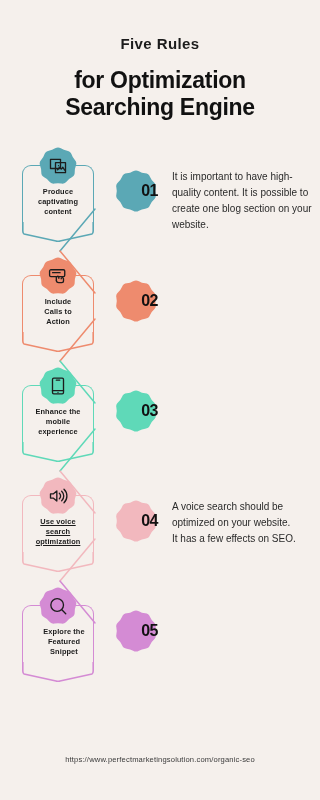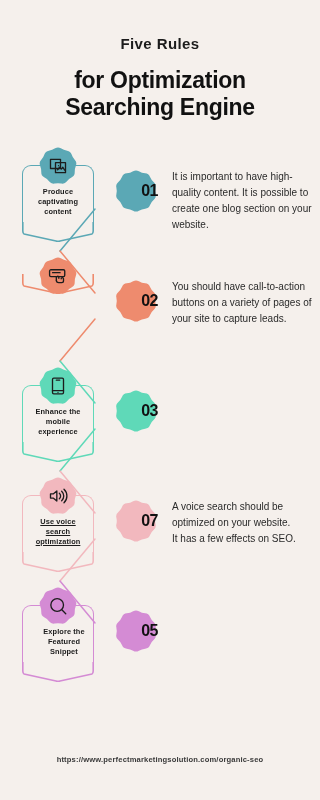--- a/index.html
+++ b/index.html
@@ -159,21 +159,20 @@
   
   .footer {
     position: absolute;
     left: 0;
     right: 0;
     bottom: 36px;
     text-align: center;
     font-size: 7.6px;
     letter-spacing: 0.15px;
     color: #3a3a3a;
-    font-weight: bold;
   }
 </style>
 </head>
 <body>
 
 <div class="header">
   <div class="eyebrow">Five Rules</div>
   <div class="title">
     <span class="title-line">for Optimization</span>
     <span class="title-line">Searching Engine</span>
@@ -218,20 +217,25 @@
       <div class="num-blob">
         <svg viewBox="0 0 44 44" class="blob-shape">
           <path d="M24.90,2.31 Q27.81,4.12 31.22,4.36 Q34.64,4.61 35.92,7.78 Q37.21,10.95 39.83,13.15 Q42.45,15.36 41.62,18.68 Q40.80,22.00 41.62,25.32 Q42.45,28.64 39.83,30.85 Q37.21,33.05 35.92,36.22 Q34.64,39.39 31.22,39.64 Q27.81,39.88 24.90,41.69 Q22.00,43.50 19.10,41.69 Q16.19,39.88 12.78,39.64 Q9.36,39.39 8.08,36.22 Q6.79,33.05 4.17,30.85 Q1.55,28.64 2.38,25.32 Q3.20,22.00 2.38,18.68 Q1.55,15.36 4.17,13.15 Q6.79,10.95 8.08,7.78 Q9.36,4.61 12.78,4.36 Q16.19,4.12 19.10,2.31 Q22.00,0.50 24.90,2.31Z" fill="#5BA8B5"></path>
         </svg>
         <span class="num-text">01</span>
       </div>
       <div class="desc">It is important to have high-quality content. It is possible to create one blog section on your website.</div>
     </div>
     <div class="step" style="--accent: #EE8B6E;">
       <div class="badge">
+        <div class="badge-body">
+          <div class="badge-label" style="white-space: pre-line;">Include
+Calls to
+Action</div>
+        </div>
         <svg viewBox="0 0 72 20" class="badge-tail">
           <path d="M0.8 0 V9 Q0.8 11 2 12 L34 19 Q36 19.8 38 19 L70 12 Q71.2 11 71.2 9 V0" fill="none" stroke="#EE8B6E" stroke-width="1.6" stroke-linejoin="round" stroke-linecap="round"></path>
         </svg>
         <div class="icon-blob">
           <svg viewBox="0 0 40 40" class="blob-shape">
             <path d="M22.87,2.36 Q25.75,4.21 29.14,4.64 Q32.53,5.06 33.54,8.33 Q34.55,11.60 36.88,14.11 Q39.20,16.61 37.87,19.77 Q36.54,22.92 36.72,26.33 Q36.89,29.75 33.84,31.31 Q30.80,32.87 28.73,35.60 Q26.67,38.32 23.33,37.56 Q20.00,36.80 16.67,37.56 Q13.33,38.32 11.27,35.60 Q9.20,32.87 6.16,31.31 Q3.11,29.75 3.28,26.33 Q3.46,22.92 2.13,19.77 Q0.80,16.61 3.12,14.11 Q5.45,11.60 6.46,8.33 Q7.47,5.06 10.86,4.64 Q14.25,4.21 17.13,2.36 Q20.00,0.50 22.87,2.36Z" fill="#EE8B6E"></path>
           </svg>
           <span class="icon-glyph">
             <svg viewBox="0 0 24 24" width="20" height="20" fill="none" stroke="#1c1c1c" stroke-width="1.6" stroke-linecap="round" stroke-linejoin="round">
               <path d="M3.5 4.5h15a1.6 1.6 0 011.6 1.6v5a1.6 1.6 0 01-1.6 1.6h-15A1.6 1.6 0 011.9 11.1v-5A1.6 1.6 0 013.5 4.5z"></path>
@@ -242,21 +246,20 @@
             </svg>
           </span>
         </div>
       </div>
       <div class="num-blob">
         <svg viewBox="0 0 44 44" class="blob-shape">
           <path d="M24.90,2.31 Q27.81,4.12 31.22,4.36 Q34.64,4.61 35.92,7.78 Q37.21,10.95 39.83,13.15 Q42.45,15.36 41.62,18.68 Q40.80,22.00 41.62,25.32 Q42.45,28.64 39.83,30.85 Q37.21,33.05 35.92,36.22 Q34.64,39.39 31.22,39.64 Q27.81,39.88 24.90,41.69 Q22.00,43.50 19.10,41.69 Q16.19,39.88 12.78,39.64 Q9.36,39.39 8.08,36.22 Q6.79,33.05 4.17,30.85 Q1.55,28.64 2.38,25.32 Q3.20,22.00 2.38,18.68 Q1.55,15.36 4.17,13.15 Q6.79,10.95 8.08,7.78 Q9.36,4.61 12.78,4.36 Q16.19,4.12 19.10,2.31 Q22.00,0.50 24.90,2.31Z" fill="#EE8B6E"></path>
         </svg>
         <span class="num-text">02</span>
       </div>
-      <div class="desc">You should have call-to-action buttons on a variety of pages of your site to capture leads.</div>
     </div>
     <div class="step" style="--accent: #5FD9B8;">
       <div class="badge">
         <div class="badge-body">
           <div class="badge-label" style="white-space: pre-line;">Enhance the
 mobile
 experience</div>
         </div>
         <svg viewBox="0 0 72 20" class="badge-tail">
           <path d="M0.8 0 V9 Q0.8 11 2 12 L34 19 Q36 19.8 38 19 L70 12 Q71.2 11 71.2 9 V0" fill="none" stroke="#5FD9B8" stroke-width="1.6" stroke-linejoin="round" stroke-linecap="round"></path>
@@ -303,21 +306,21 @@
               <path d="M16.4 6.2a8 8 0 010 11.6"></path>
               <path d="M19.2 3.8a11.4 11.4 0 010 16.4"></path>
             </svg>
           </span>
         </div>
       </div>
       <div class="num-blob">
         <svg viewBox="0 0 44 44" class="blob-shape">
           <path d="M24.90,2.31 Q27.81,4.12 31.22,4.36 Q34.64,4.61 35.92,7.78 Q37.21,10.95 39.83,13.15 Q42.45,15.36 41.62,18.68 Q40.80,22.00 41.62,25.32 Q42.45,28.64 39.83,30.85 Q37.21,33.05 35.92,36.22 Q34.64,39.39 31.22,39.64 Q27.81,39.88 24.90,41.69 Q22.00,43.50 19.10,41.69 Q16.19,39.88 12.78,39.64 Q9.36,39.39 8.08,36.22 Q6.79,33.05 4.17,30.85 Q1.55,28.64 2.38,25.32 Q3.20,22.00 2.38,18.68 Q1.55,15.36 4.17,13.15 Q6.79,10.95 8.08,7.78 Q9.36,4.61 12.78,4.36 Q16.19,4.12 19.10,2.31 Q22.00,0.50 24.90,2.31Z" fill="#F2B8BE"></path>
         </svg>
-        <span class="num-text">07</span>
+        <span class="num-text">04</span>
       </div>
       <div class="desc">A voice search should be optimized on your website.
  It has a few effects on SEO.</div>
     </div>
     <div class="step" style="--accent: #D48BD4;">
       <div class="badge">
         <div class="badge-body">
           <div class="badge-label" style="white-space: pre-line; margin-left: 12px;">Explore the
 Featured
 Snippet</div>

